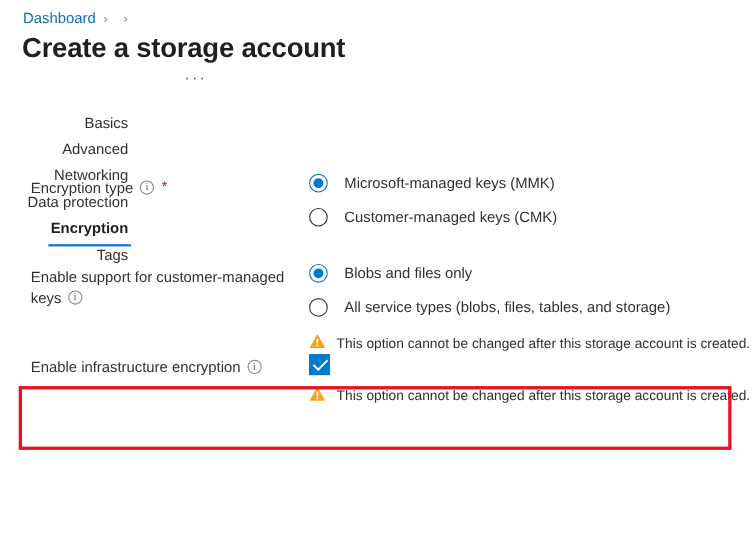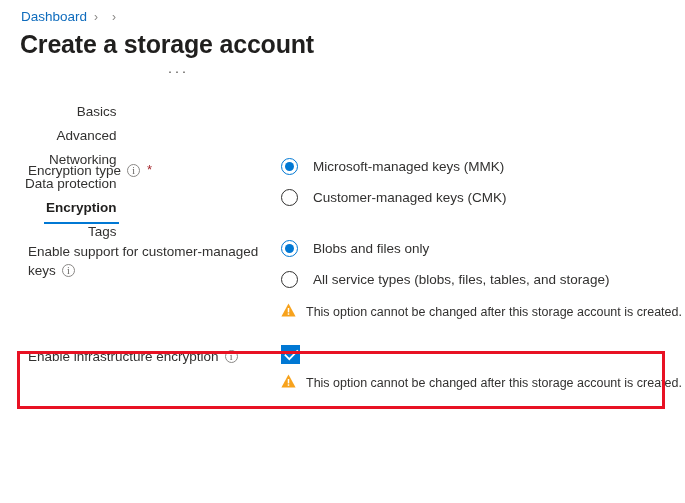--- a/index.html
+++ b/index.html
@@ -237,21 +237,21 @@
     top: 351px;
     width: 648px;
     height: 58px;
     border: 3px solid #e81123;
     box-sizing: border-box;
     pointer-events: none;
   }
 
   .row-encryption-type { top: 0; }
   .row-cmk-support { margin-top: 20px; }
-  .row-infra { margin-top: 24px; }
+  .row-infra { }
 </style>
 </head>
 <body>
 
 <div class="breadcrumb">
   <span class="crumb-link">Dashboard</span>
   <span class="crumb-sep">›</span>
   <span class="crumb-sep">›</span>
 </div>
 

